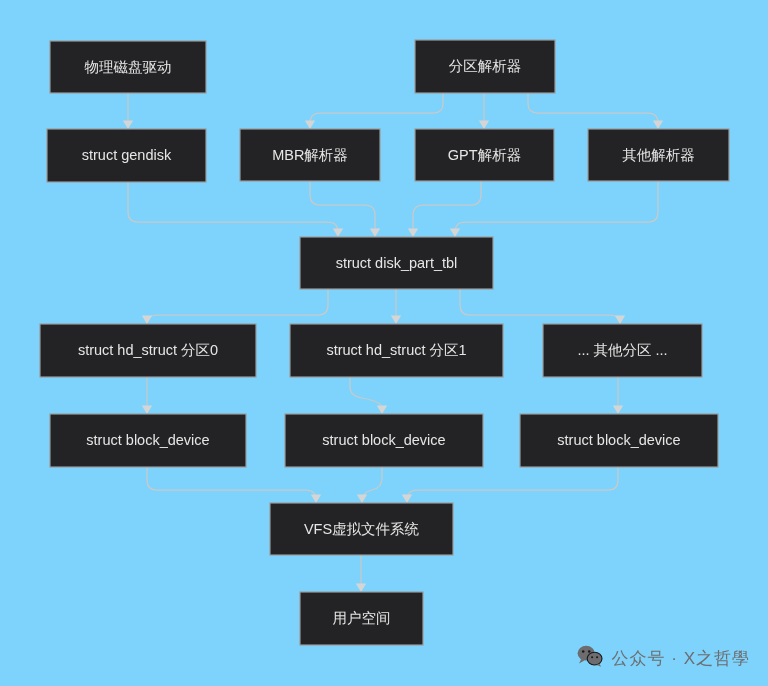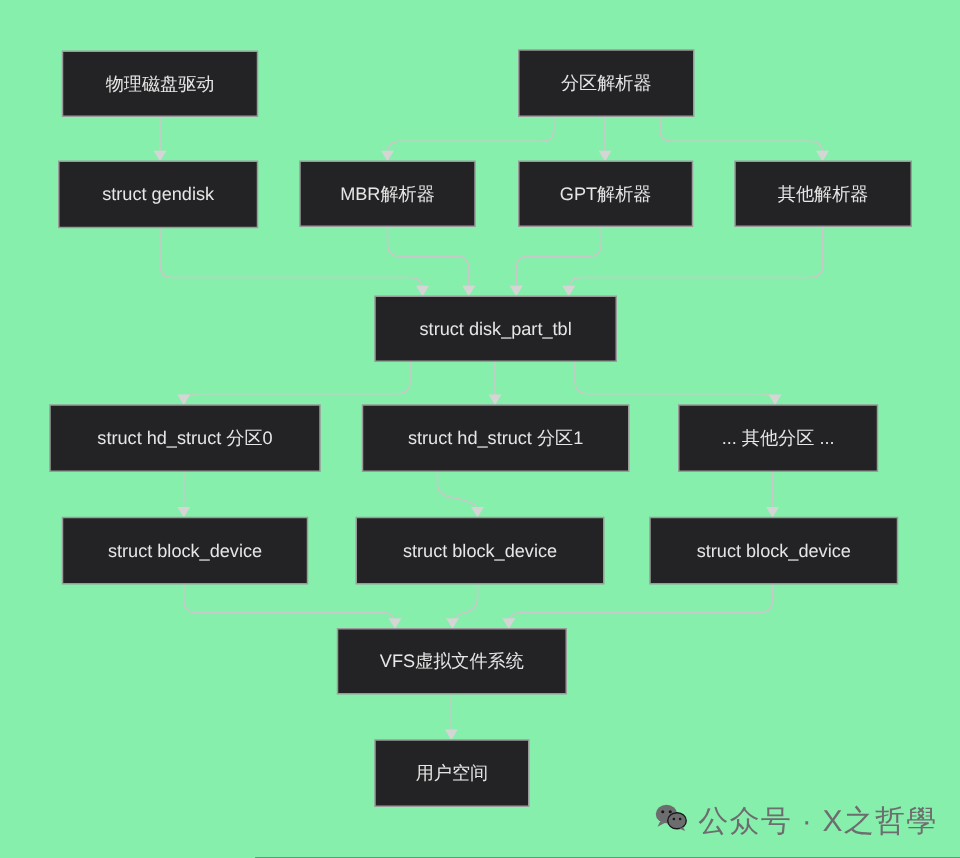--- a/index.html
+++ b/index.html
@@ -11,21 +11,21 @@
   body {
     width: 768px;
     height: 686px;
     overflow: hidden;
     font-family: "Liberation Sans", "DejaVu Sans", sans-serif;
   }
   #diagram-root {
     position: relative;
     width: 768px;
     height: 686px;
-    background: #86efac;
+    background: #7dd3fc;
   }
   svg#flow-svg {
     position: absolute;
     top: 0;
     left: 0;
     width: 768px;
     height: 686px;
     display: block;
   }
   .node-rect {
@@ -55,21 +55,21 @@
   }
   
   #watermark {
     position: absolute;
     right: 18px;
     bottom: 14px;
     display: flex;
     align-items: center;
     gap: 9px;
     color: #6d6d6f;
-    font-size: 24px;
+    font-size: 17px;
     letter-spacing: 1px;
     font-family: "Liberation Sans", "DejaVu Sans", sans-serif;
     user-select: none;
   }
   #watermark .wm-text {
     color: #6d6d6f;
     line-height: 1;
     white-space: pre;
   }
   .wechat-icon {

